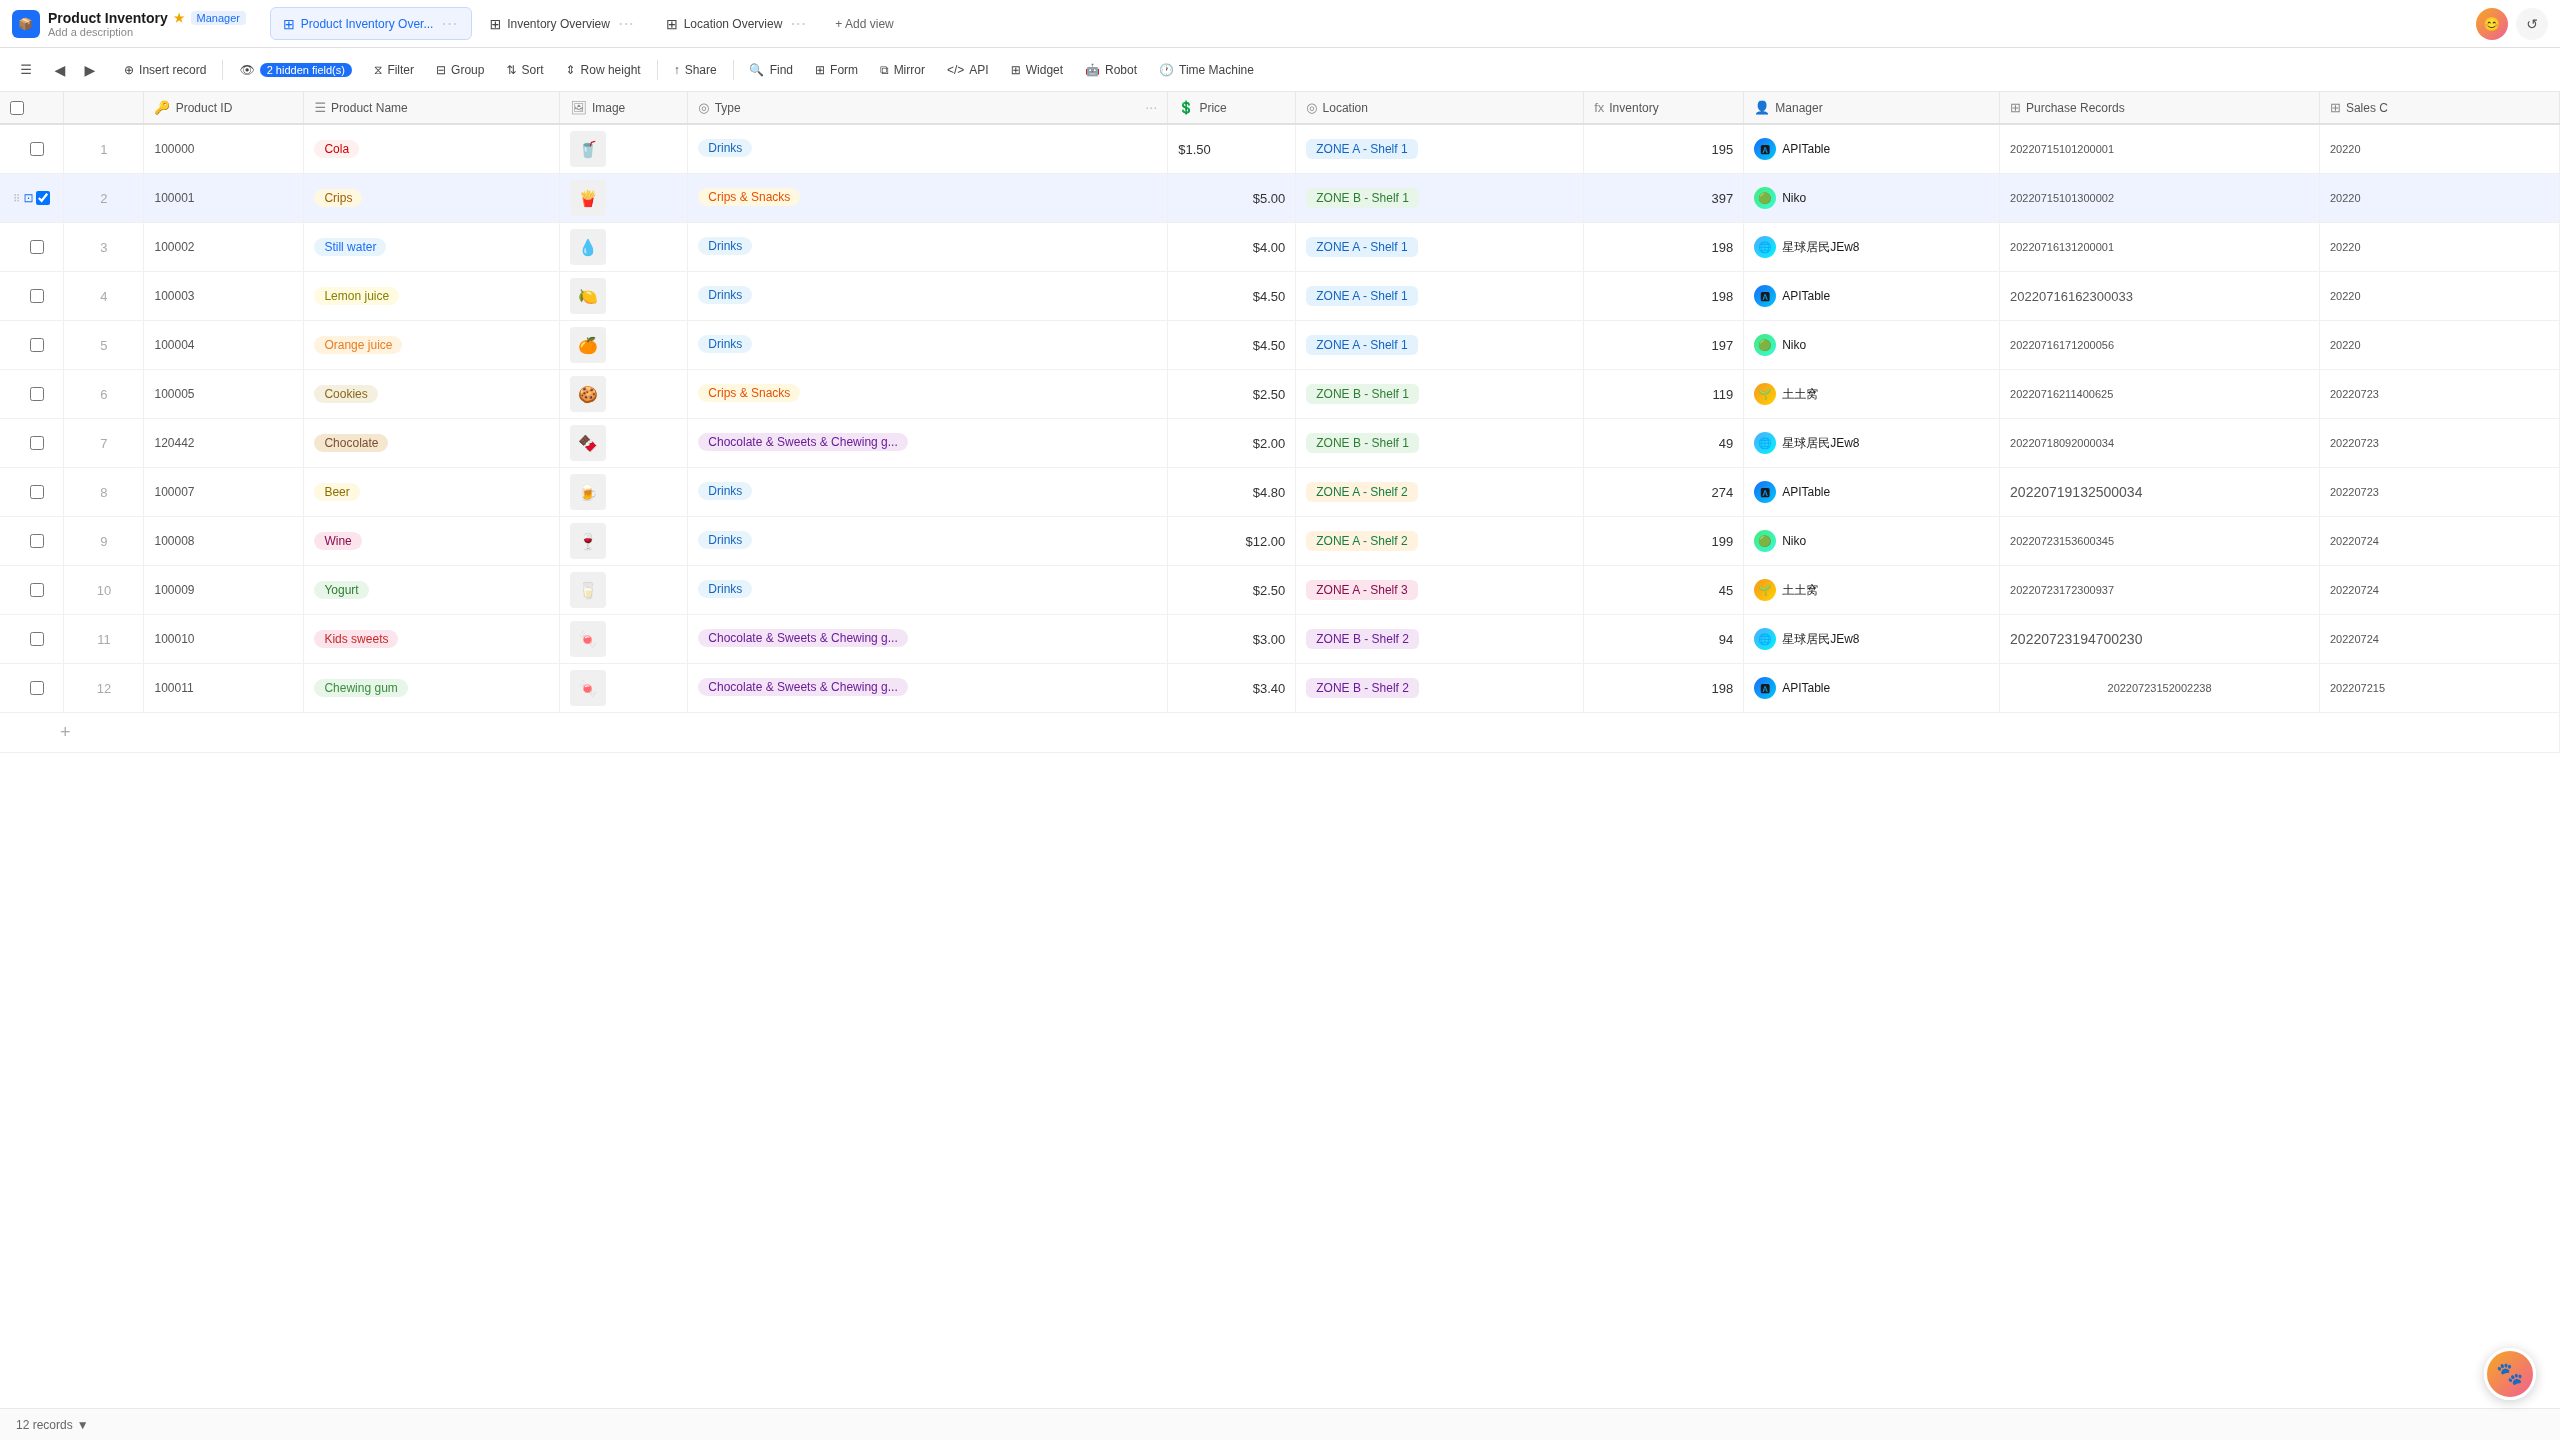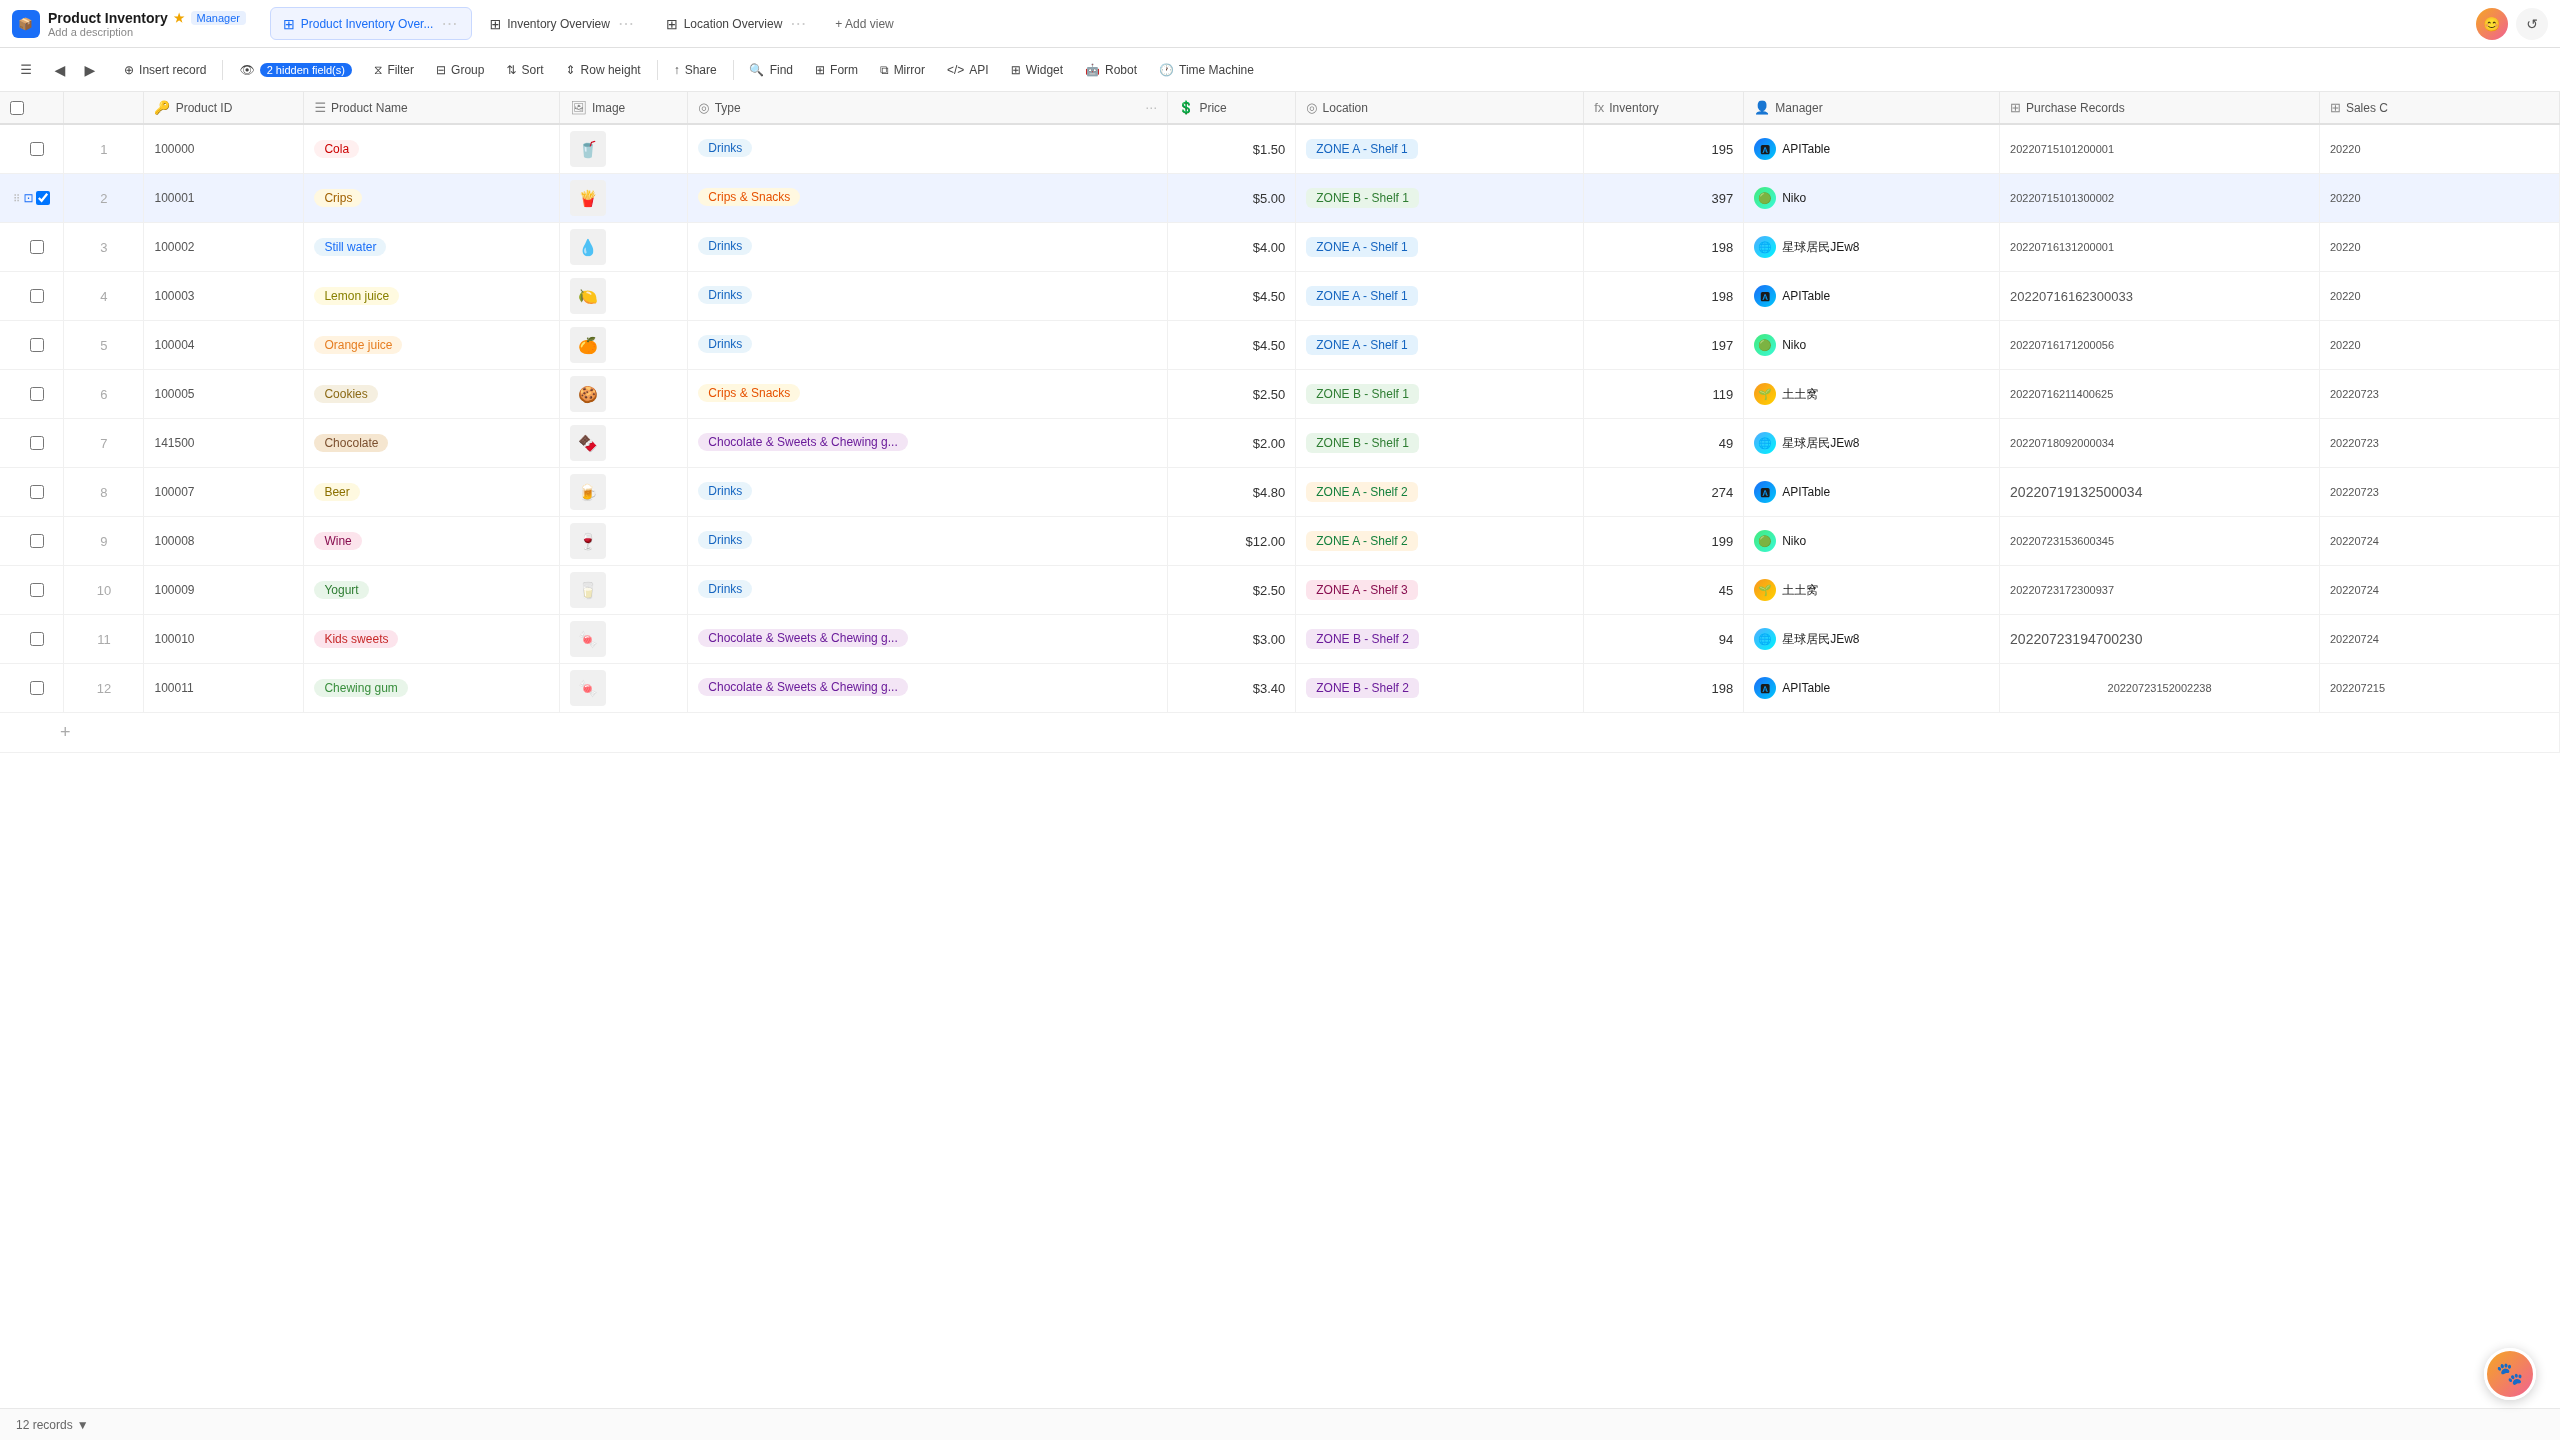--- a/index.html
+++ b/index.html
@@ -309,21 +309,21 @@
     <td class="col-id" style="font-size:12px;color:#555;">100000</td>
     <td class="col-name">
       <span class="prod-badge badge-cola">Cola</span>
     </td>
     <td class="col-img">
       <div class="img-cell">🥤</div>
     </td>
     <td class="col-type-wide">
       <span class="type-badge type-drinks" style="max-width:260px;overflow:hidden;text-overflow:ellipsis;display:inline-block;white-space:nowrap;">Drinks</span>
     </td>
-    <td class="col-price" style="text-align:right;color:#333;">$1.50</td>
+    <td class="col-price" style="text-align:left;color:#333;">$1.50</td>
     <td class="col-location">
       <span class="loc-badge loc-za1">ZONE A - Shelf 1</span>
     </td>
     <td class="col-inventory" style="text-align:right;color:#333;">195</td>
     <td class="col-manager">
       <div class="mgr">
         <div class="mgr-avatar mgr-api">🅰</div>
         <span>APITable</span>
       </div>
     </td>
@@ -497,21 +497,21 @@
   </tr>
         <tr>
     <td class="col-cb" style="text-align:center;">
       <div style="display:flex;align-items:center;justify-content:center;gap:3px;">
         <span class="drag-handle">⠿</span>
 
         <input type="checkbox" class="cb" style="">
       </div>
     </td>
     <td class="col-num row-num">7</td>
-    <td class="col-id" style="font-size:12px;color:#555;">141500</td>
+    <td class="col-id" style="font-size:12px;color:#555;">120442</td>
     <td class="col-name">
       <span class="prod-badge badge-chocolate">Chocolate</span>
     </td>
     <td class="col-img">
       <div class="img-cell">🍫</div>
     </td>
     <td class="col-type-wide">
       <span class="type-badge type-choc" style="max-width:260px;overflow:hidden;text-overflow:ellipsis;display:inline-block;white-space:nowrap;">Chocolate &amp; Sweets &amp; Chewing g...</span>
     </td>
     <td class="col-price" style="text-align:right;color:#333;">$2.00</td>

